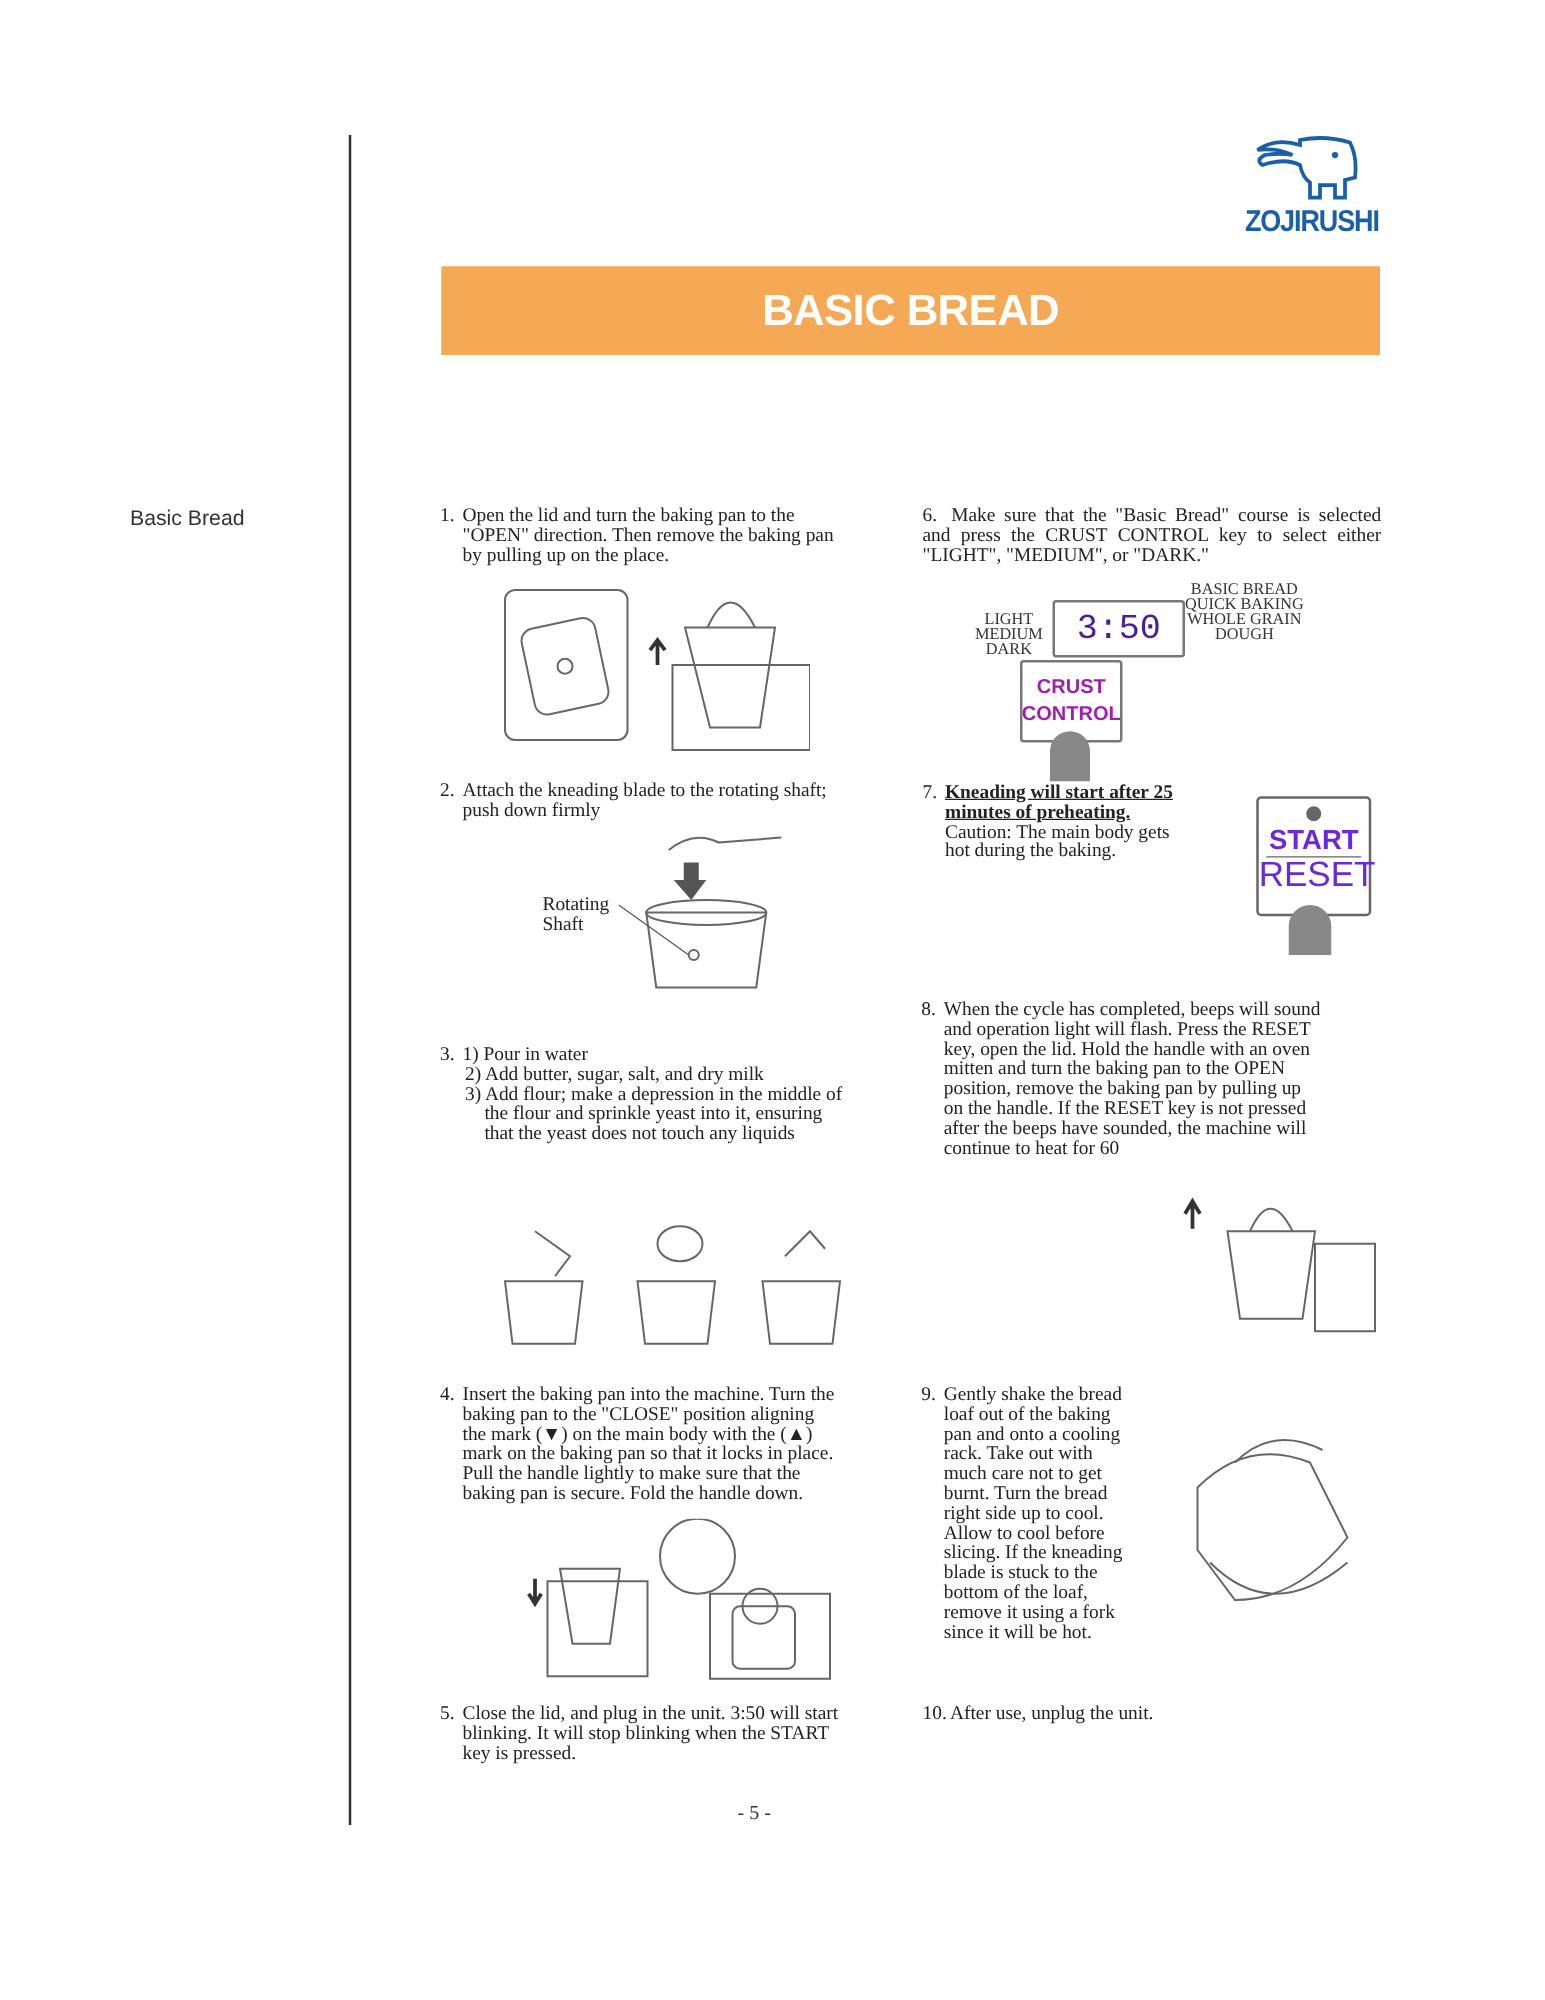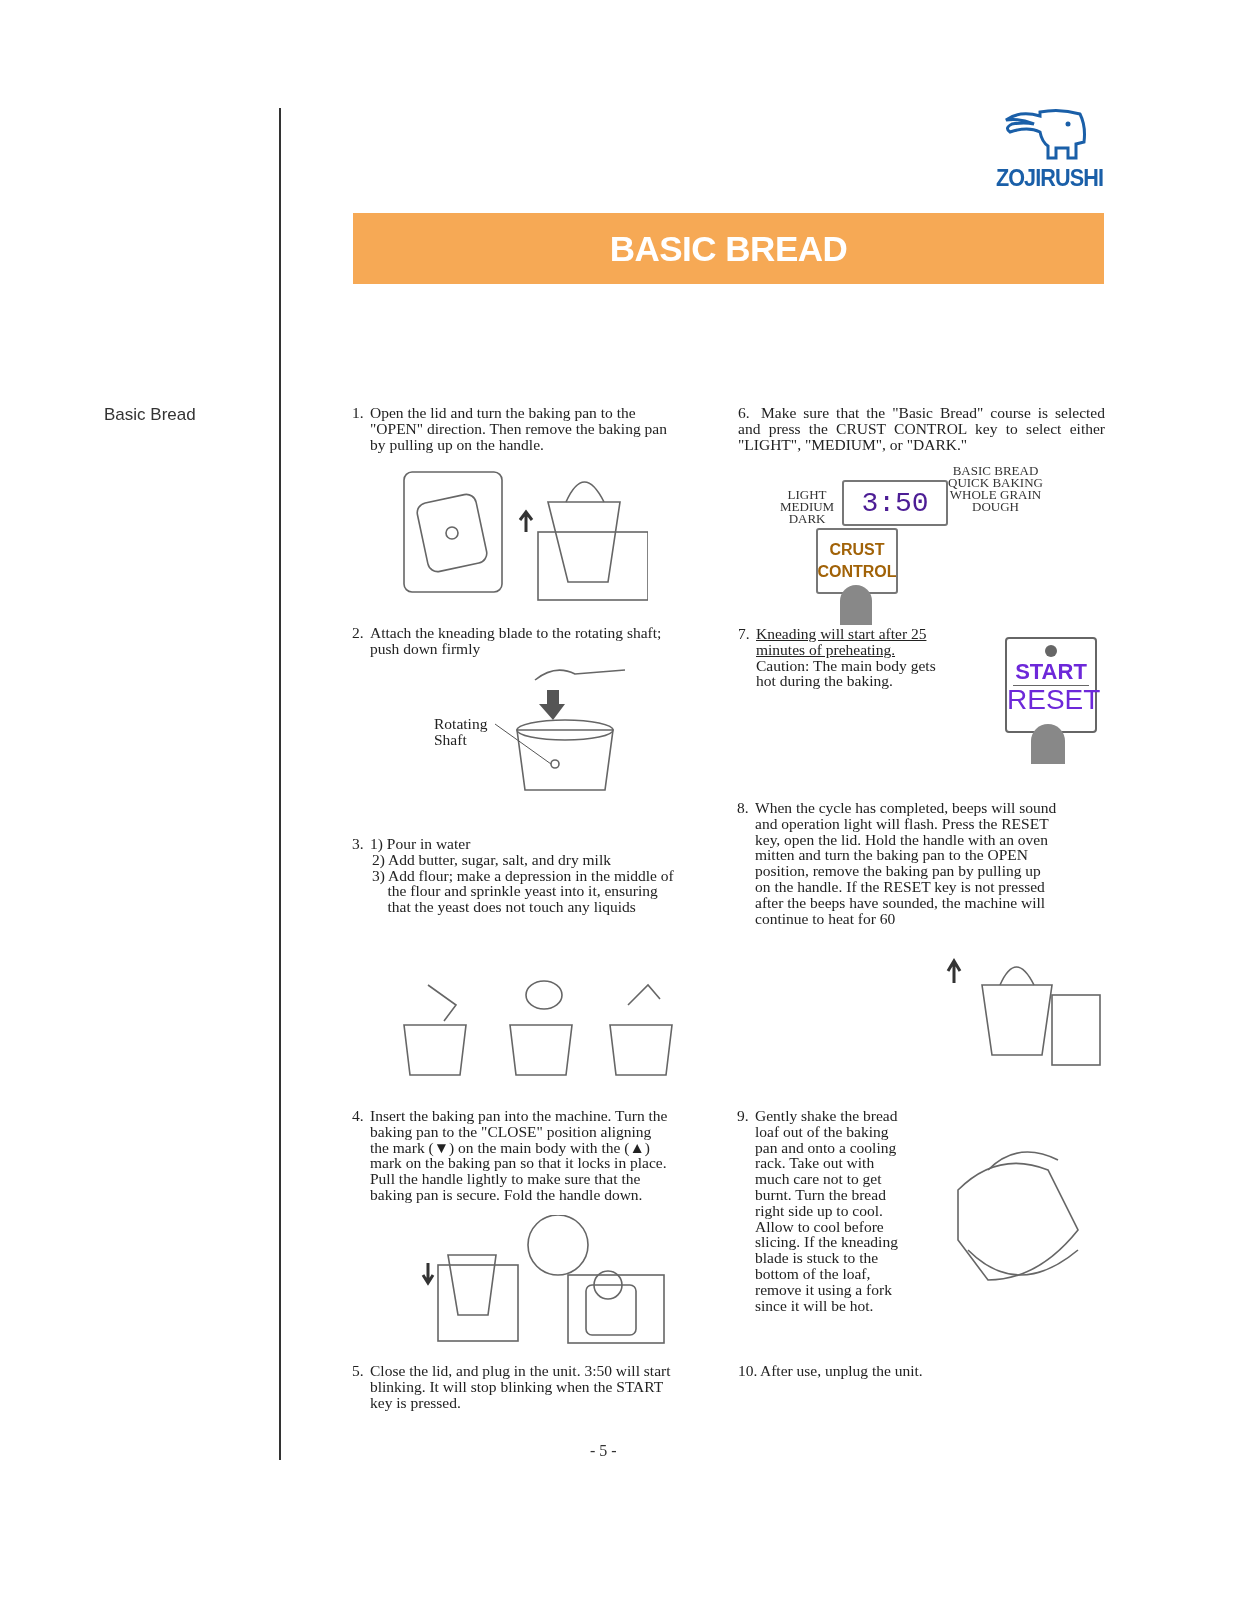--- a/index.html
+++ b/index.html
@@ -8,21 +8,21 @@
   .side-label { left:104px; top:405px; font-family:"Liberation Sans", sans-serif; font-size:17px; color:#333; }
   .vrule { left:279px; top:108px; width:2px; height:1352px; background:#333; }
   .logo { left:990px; top:106px; width:118px; height:86px; }
   .logo-word { position:absolute; left:0; top:58px; width:118px; text-align:center; font-family:"Liberation Sans", sans-serif; font-weight:bold; font-size:24px; color:#1a5fa8; letter-spacing:-1px; transform:scaleX(0.9); }
   .banner { left:353px; top:213px; width:751px; height:71px; background:#f6a955; display:flex; align-items:center; justify-content:center; }
   .banner span { font-family:"Liberation Sans", sans-serif; font-weight:bold; font-size:35px; color:#fff; letter-spacing:-0.5px; }
   .step { font-size:15.5px; line-height:15.8px; color:#222; }
   .step .num { position:absolute; left:0; top:0; }
   .step .body { margin-left:18px; white-space:pre-line; }
   .justify .body { text-align:justify; }
-  .ul { font-weight:normal; text-decoration:underline; }
+  .ul { font-weight:bold; text-decoration:underline; }
   .illus { border:none; }
   .sketch { stroke:#666; fill:none; stroke-width:1.6; }
   .lcd-label { font-size:13px; line-height:12px; text-align:center; color:#333; }
   .pagenum { left:590px; top:1442px; font-size:16px; color:#333; }
 </style>
 </head>
 <body>
 
 <div class="abs side-label">Basic Bread</div>
 <div class="abs vrule"></div>
@@ -36,21 +36,21 @@
 </div>
 
 <div class="abs banner">
   <span>BASIC BREAD</span>
 </div>
 
 <div class="abs step" style="left:352px;top:405px;width:370px">
   <span class="num">1.</span>
   <div class="body">Open the lid and turn the baking pan to the
 "OPEN" direction. Then remove the baking pan
-by pulling up on the handle.</div>
+by pulling up on the place.</div>
 </div>
 <svg class="abs illus" style="left:398px;top:462px" width="250" height="140">
   <rect x="6" y="10" width="98" height="120" rx="8" class="sketch"></rect>
   <rect x="24" y="36" width="60" height="70" rx="10" class="sketch" transform="rotate(-12 54 71)"></rect>
   <circle cx="54" cy="71" r="6" class="sketch"></circle>
   <path d="M128 70 L128 52 M122 58 L128 50 L134 58" stroke="#333" stroke-width="3" fill="none"></path>
   <rect x="140" y="70" width="110" height="68" class="sketch"></rect>
   <path d="M150 40 L170 120 L210 120 L222 40 Z" class="sketch"></path>
   <path d="M168 40 Q186 0 206 40" class="sketch"></path>
 </svg>
@@ -126,21 +126,21 @@
   <div class="body" style="margin-left:0;text-indent:23px;white-space:normal">Make sure that the "Basic Bread" course is selected and press the CRUST CONTROL key to select either "LIGHT", "MEDIUM", or "DARK."</div>
 </div>
 <div class="abs lcd-label" style="left:780px;top:489px;white-space:pre-line">LIGHT
 MEDIUM
 DARK</div>
 <div class="abs lcd-label" style="left:948px;top:465px;white-space:pre-line">BASIC BREAD
 QUICK BAKING
 WHOLE GRAIN
 DOUGH</div>
 <div class="abs" style="left:842px;top:480px;width:102px;height:42px;border:2px solid #777;border-radius:3px;display:flex;align-items:center;justify-content:center;font-family:'Liberation Mono',monospace;font-size:28px;color:#4c1d95">3:50</div>
-<div class="abs" style="left:816px;top:528px;width:78px;height:62px;border:2px solid #777;border-radius:3px;display:flex;align-items:center;justify-content:center;text-align:center;white-space:pre-line;font-family:'Liberation Sans',sans-serif;font-weight:bold;font-size:16px;line-height:22px;color:#a16207">CRUST
+<div class="abs" style="left:816px;top:528px;width:78px;height:62px;border:2px solid #777;border-radius:3px;display:flex;align-items:center;justify-content:center;text-align:center;white-space:pre-line;font-family:'Liberation Sans',sans-serif;font-weight:bold;font-size:16px;line-height:22px;color:#a21caf">CRUST
 CONTROL</div>
 <div class="abs" style="left:840px;top:585px;width:32px;height:40px;background:#888;border-radius:16px 16px 0 0"></div>
 
 <div class="abs step" style="left:738px;top:626px;width:260px">
   <span class="num">7.</span>
   <div class="body ul">Kneading will start after 25
 minutes of preheating.</div>
   <div class="body">Caution: The main body gets
 hot during the baking.</div>
 </div>

